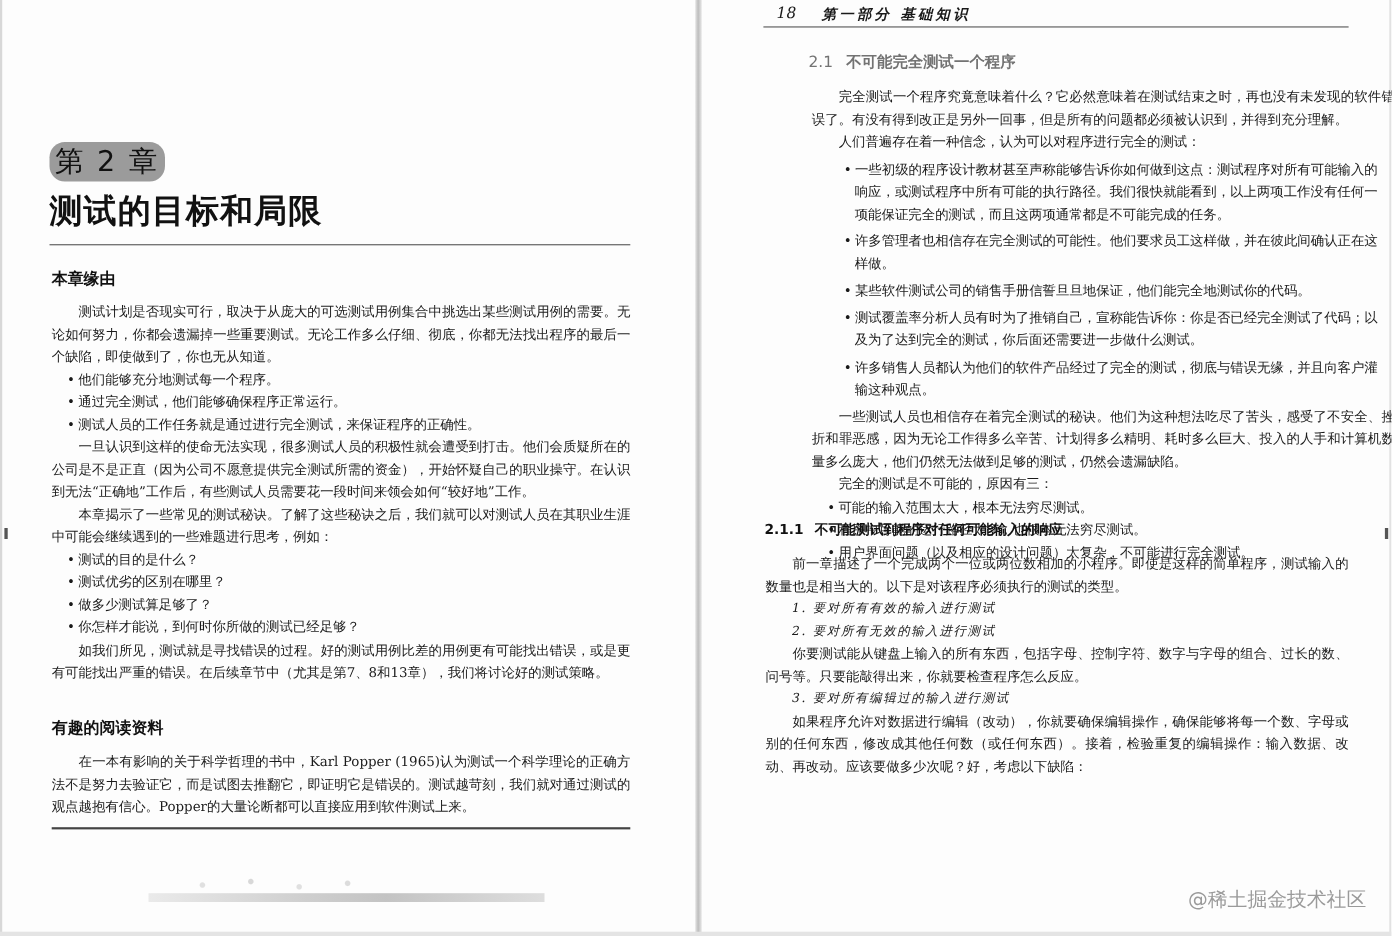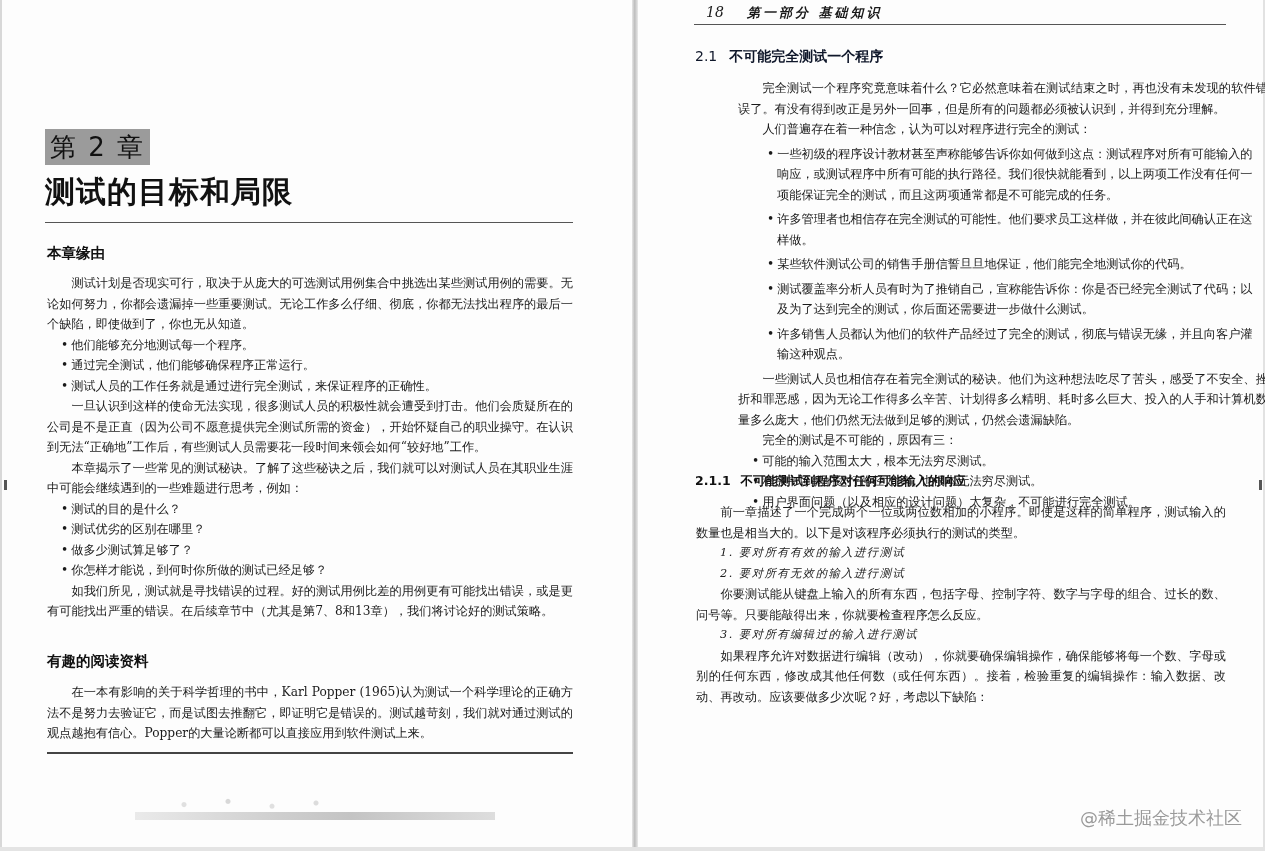--- a/index.html
+++ b/index.html
@@ -23,20 +23,21 @@
     position: absolute; left: 0; right: 0; bottom: 0; height: 4px; background: #e4e4e4;
   }
   .edge-mark { position: absolute; width: 3px; height: 10px; background: #555; }
 
   
   .chapter-badge {
     position: absolute; left: 45px; top: 129px; height: 36px; padding: 0 5px;
     background: #9b9b9b; color: #111;
     font-family: "DejaVu Sans", sans-serif; font-size: 26px; line-height: 36px;
     letter-spacing: 2px;
+    border-radius: 14px;
   }
   .chapter-title {
     position: absolute; left: 45px; top: 172px;
     font-family: Liberation Serif, serif; font-weight: bold; font-size: 30px;
     color: #111; letter-spacing: 1px;
   }
   .rule { position: absolute; height: 1px; background: #555; }
   .h-section {
     position: absolute; font-family: "DejaVu Sans", sans-serif; font-weight: bold;
     font-size: 14.5px; color: #111;
@@ -53,21 +54,21 @@
 
   .header-pagenum {
     position: absolute; left: 706px; top: 4px; font-style: italic; font-size: 14px;
   }
   .header-part {
     position: absolute; left: 747px; top: 4px; font-style: italic; font-weight: bold;
     font-size: 13px; letter-spacing: 3px; text-align: center;
   }
   .sec-title {
     position: absolute; font-family: "DejaVu Sans", sans-serif; font-weight: bold;
-    font-size: 14px; color: #0f172a;
+    font-size: 14px; color: #737373; margin-left: 40px;
   }
   .sec-title .num { font-weight: normal; margin-right: 12px; }
   .sub-title {
     position: absolute; font-family: "DejaVu Sans", sans-serif; font-weight: bold;
     font-size: 12.5px; color: #111;
   }
   .sub-title .num { font-weight: bold; margin-right: 10px; }
 
   .scan-smudge {
     position: absolute; left: 135px; top: 812px; width: 360px; height: 8px;

